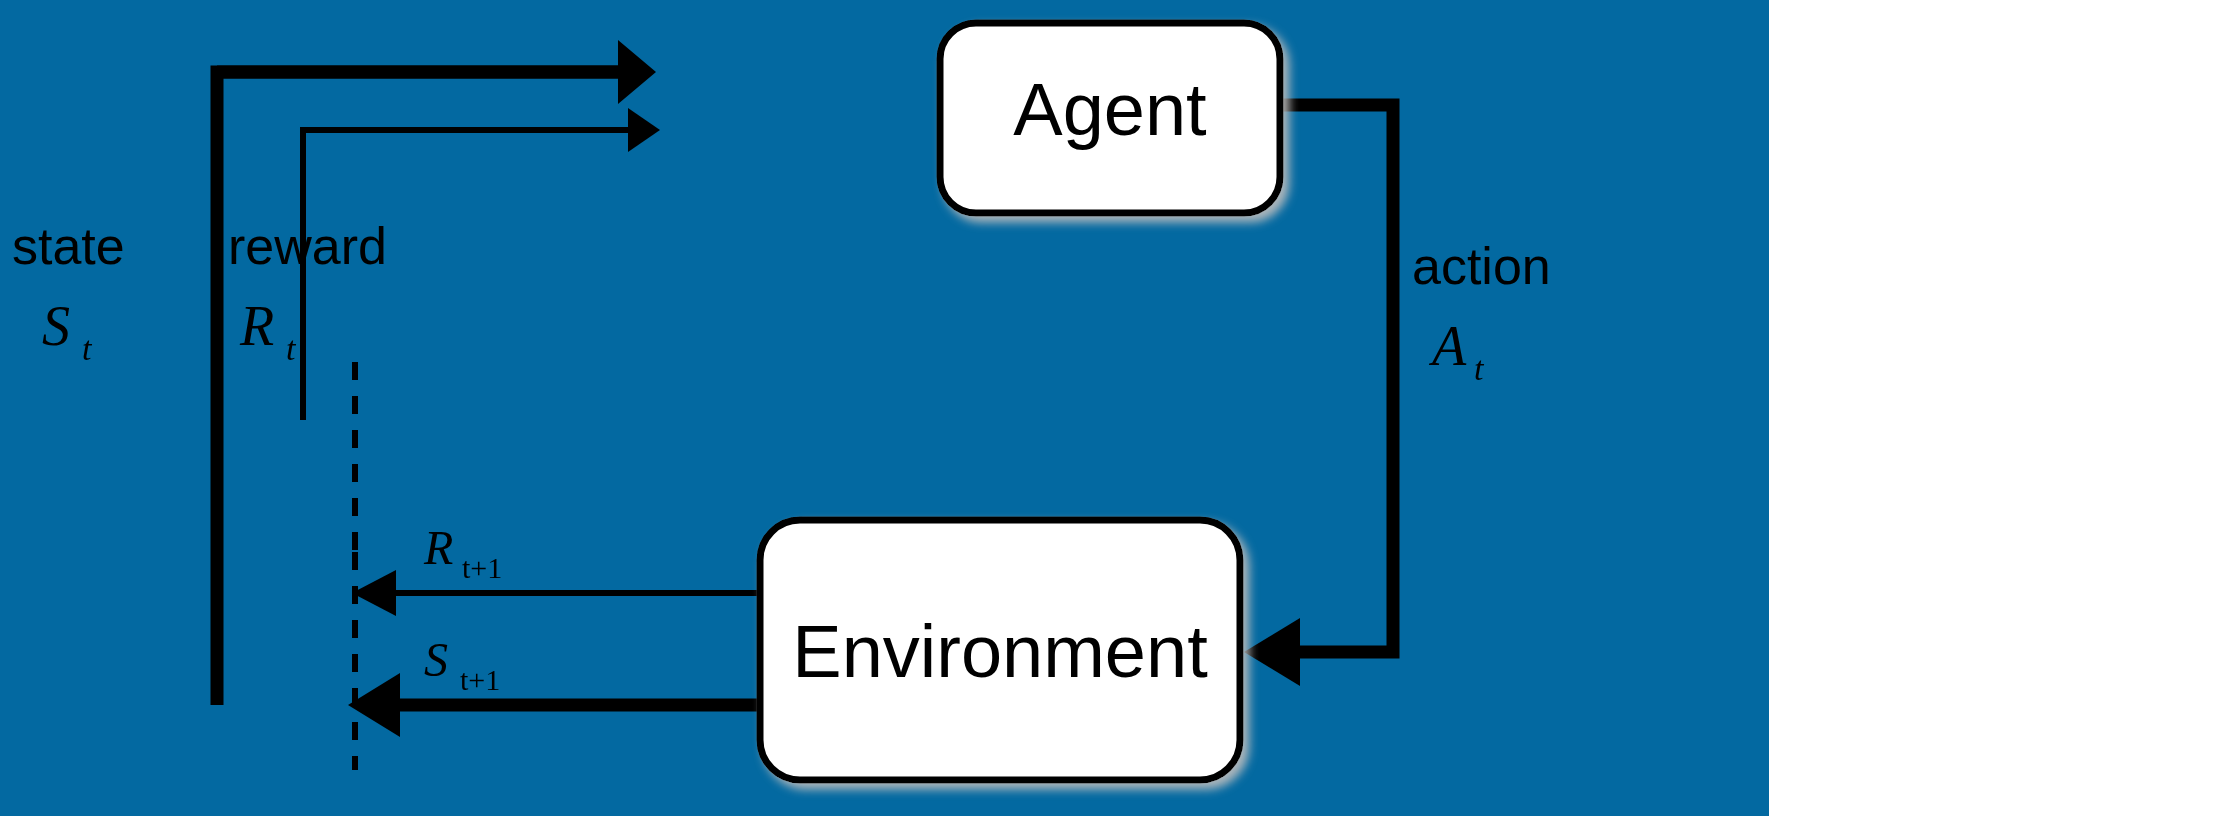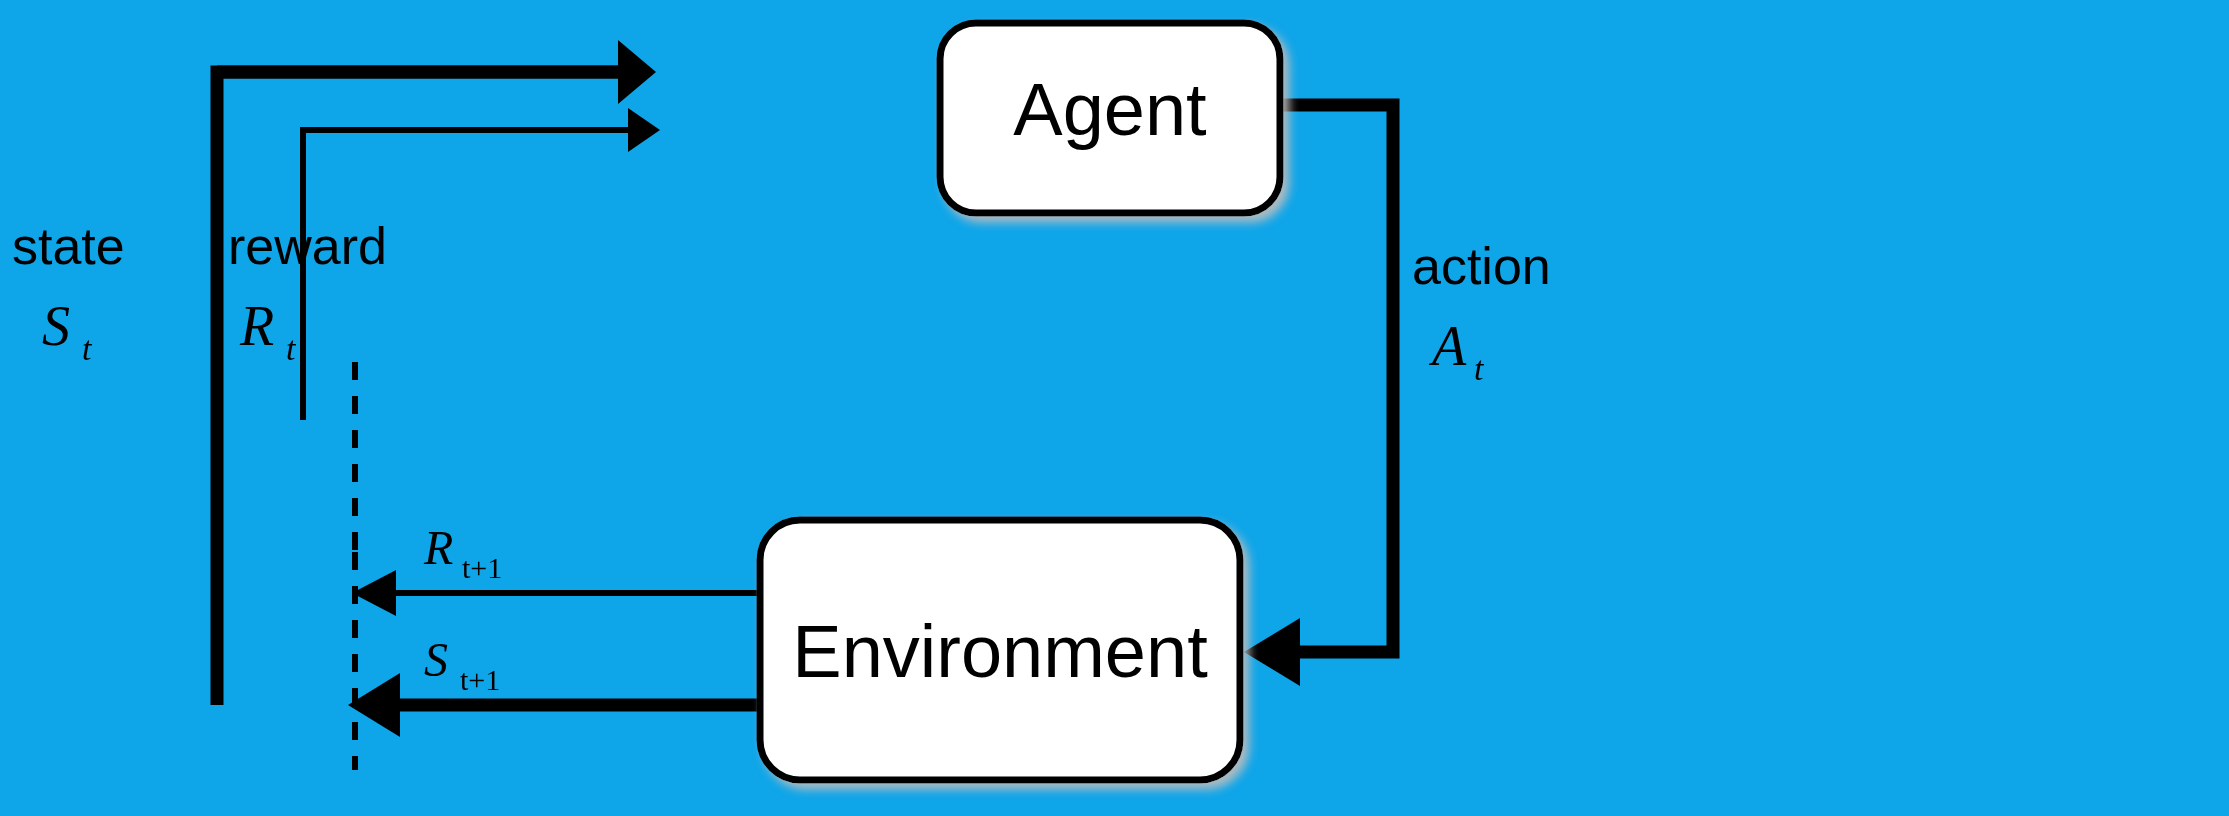--- a/index.html
+++ b/index.html
@@ -5,23 +5,23 @@
   html, body {
     margin: 0;
     padding: 0;
     background: #ffffff;
   }
   body {
     font-family: "Liberation Sans", sans-serif;
   }
   #stage {
     position: relative;
-    width: 2229px;
+    width: 1769px;
     height: 816px;
-    background: #0ea5e9;
+    background: #0369a1;
     overflow: hidden;
   }
   #canvas-wrap {
     position: absolute;
     left: 0;
     top: 0;
     width: 1560px;
     height: 816px;
   }
   svg.diagram {

